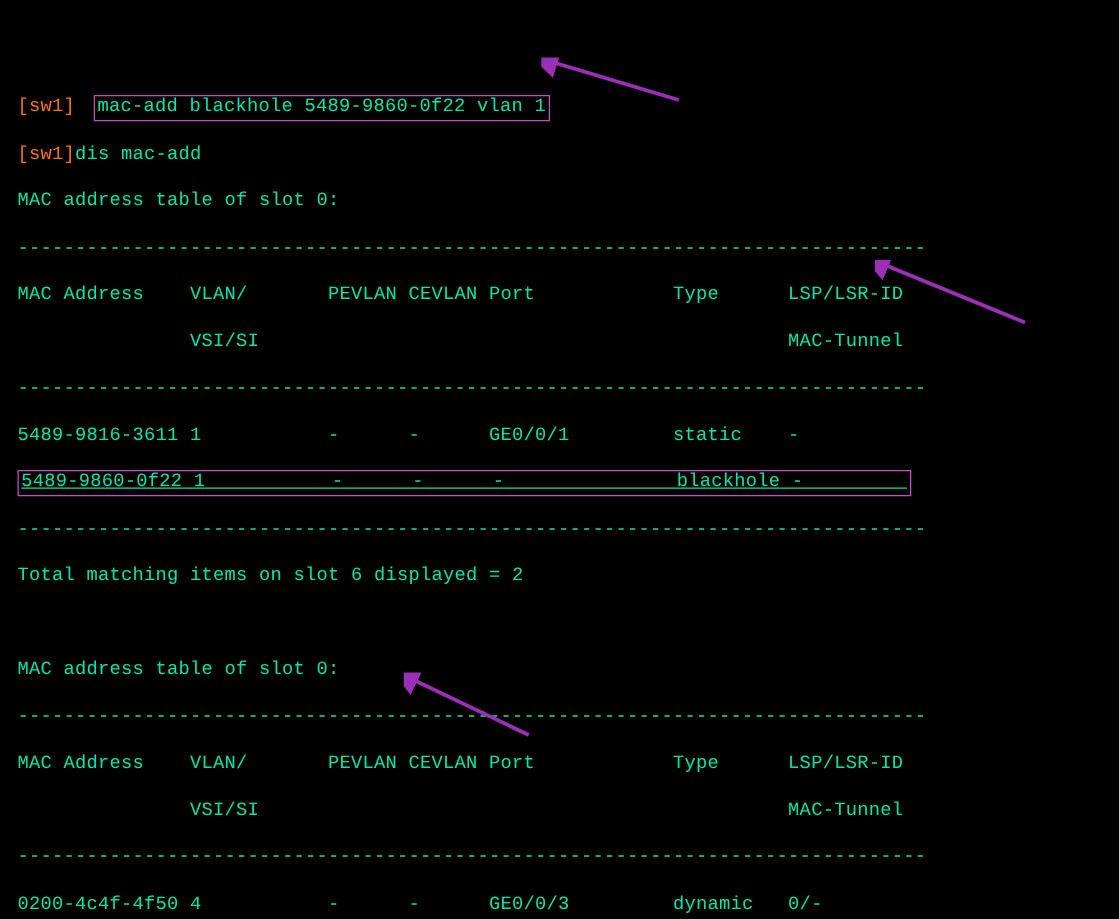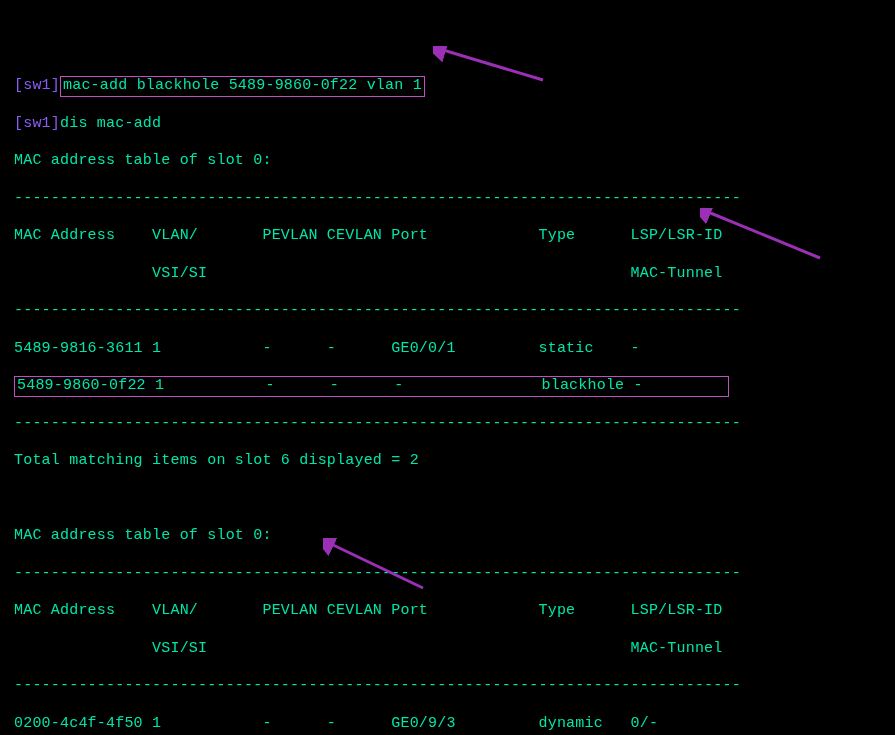--- a/index.html
+++ b/index.html
@@ -11,32 +11,33 @@
     color: #00e6a8;
     width: 895px;
     height: 735px;
     overflow: hidden;
     padding: 2px 14px;
     position: relative;
     white-space: pre;
     letter-spacing: 0.2px;
   }
   .line { display: block; }
-  .prompt-bracket { color: #8b5cf6; }
+  .prompt-bracket { color: #f97316; }
   .box-cmd {
     border: 1px solid #c050c0;
     display: inline-block;
     padding: 0 2px;
-    margin: -1px 0;
+    margin: -1px 15px;
   }
   .box-row {
     border: 1px solid #c050c0;
     padding: 0 2px;
     margin: -1px 0;
     display: inline-block;
+    text-decoration: underline;
   }
   .arrow {
     position: absolute;
     pointer-events: none;
   }
   .arrow svg { display: block; }
 </style>
 </head>
 <body>
 
@@ -52,21 +53,21 @@
 <span class="line">5489-9816-3611 1           -      -      GE0/0/1         static    -         </span>
 <span class="line"><span class="box-row">5489-9860-0f22 1           -      -      -               blackhole -         </span></span>
 <span class="line">-------------------------------------------------------------------------------</span>
 <span class="line">Total matching items on slot 6 displayed = 2</span>
 <span class="line"> </span>
 <span class="line">MAC address table of slot 0:</span>
 <span class="line">-------------------------------------------------------------------------------</span>
 <span class="line">MAC Address    VLAN/       PEVLAN CEVLAN Port            Type      LSP/LSR-ID</span>
 <span class="line">               VSI/SI                                              MAC-Tunnel</span>
 <span class="line">-------------------------------------------------------------------------------</span>
-<span class="line">0200-4c4f-4f50 1           -      -      GE0/9/3         dynamic   0/-       </span>
+<span class="line">0200-4c4f-4f50 4           -      -      GE0/0/3         dynamic   0/-       </span>
 
 
 
 
 
 
 
 
 
 

